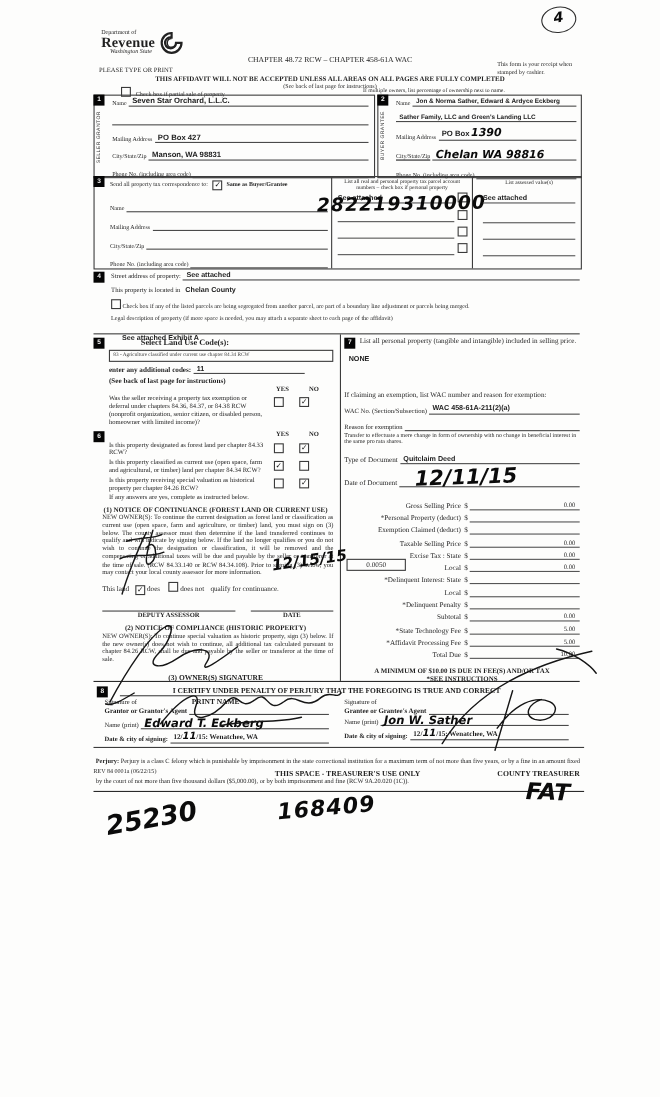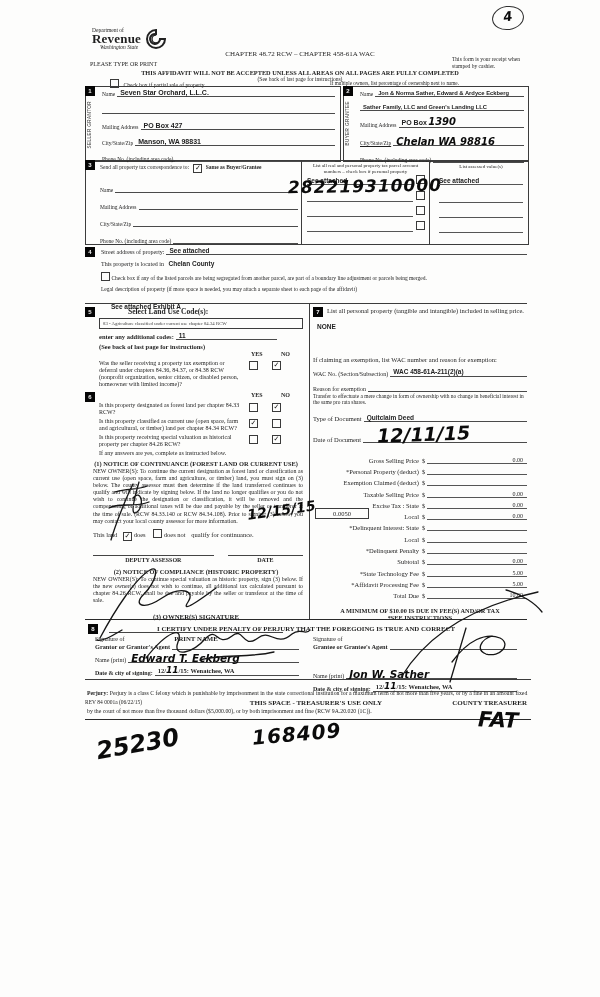--- a/index.html
+++ b/index.html
@@ -432,21 +432,21 @@
           </span>
         </div>
     </div>
 
     <div style="position:absolute;left:228px;top:16px;width:204px;">
       <div class="t6">Signature of</div>
       <div class="fld">
           <span class="lab b" style="font-size:6.3px;">Grantee or Grantee's Agent</span>
           <span class="line"></span>
         </div>
-      <div class="fld" style="margin-top:21px;justify-content:flex-end;">
+      <div class="fld" style="margin-top:2px;justify-content:flex-end;">
           <span class="lab t6">Name (print)</span>
           <span class="line">
             <span class="v hw" style="font-size:10.5px;bottom:-2px;">Jon  W.  Sather</span>
           </span>
         </div>
       <div class="fld" style="margin-top:5px;">
           <span class="lab t6 b">Date &amp; city of signing:</span>
           <span class="line">
             <span class="v" style="font-size:6.5px;font-weight:bold;"><span>12/</span><span class="hw" style="font-size:9px;">11</span><span>/15: Wenatchee, WA</span></span>
           </span>

